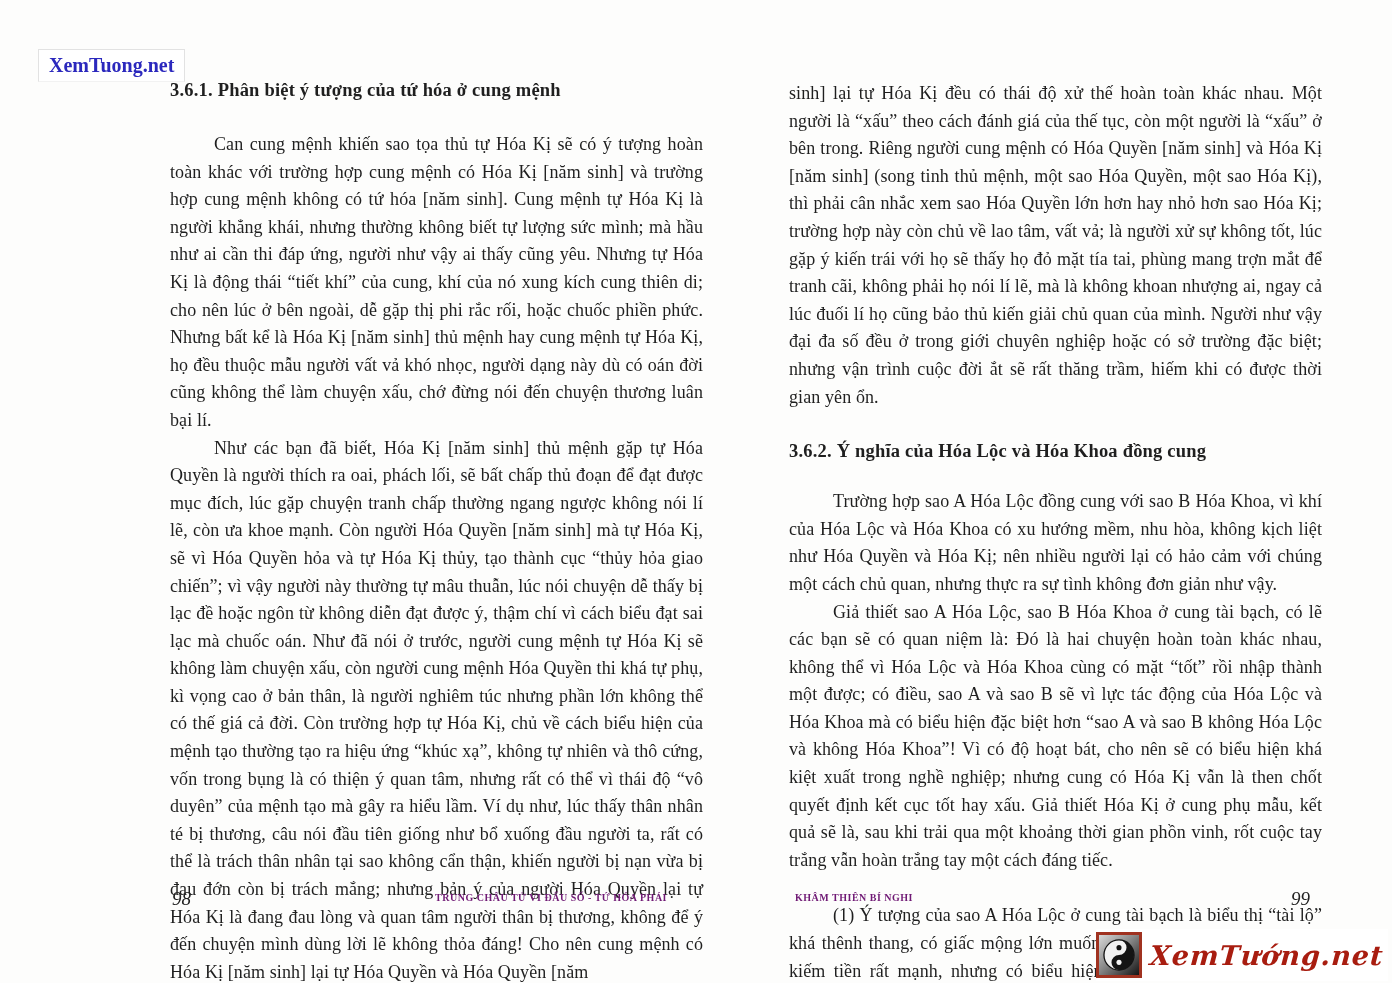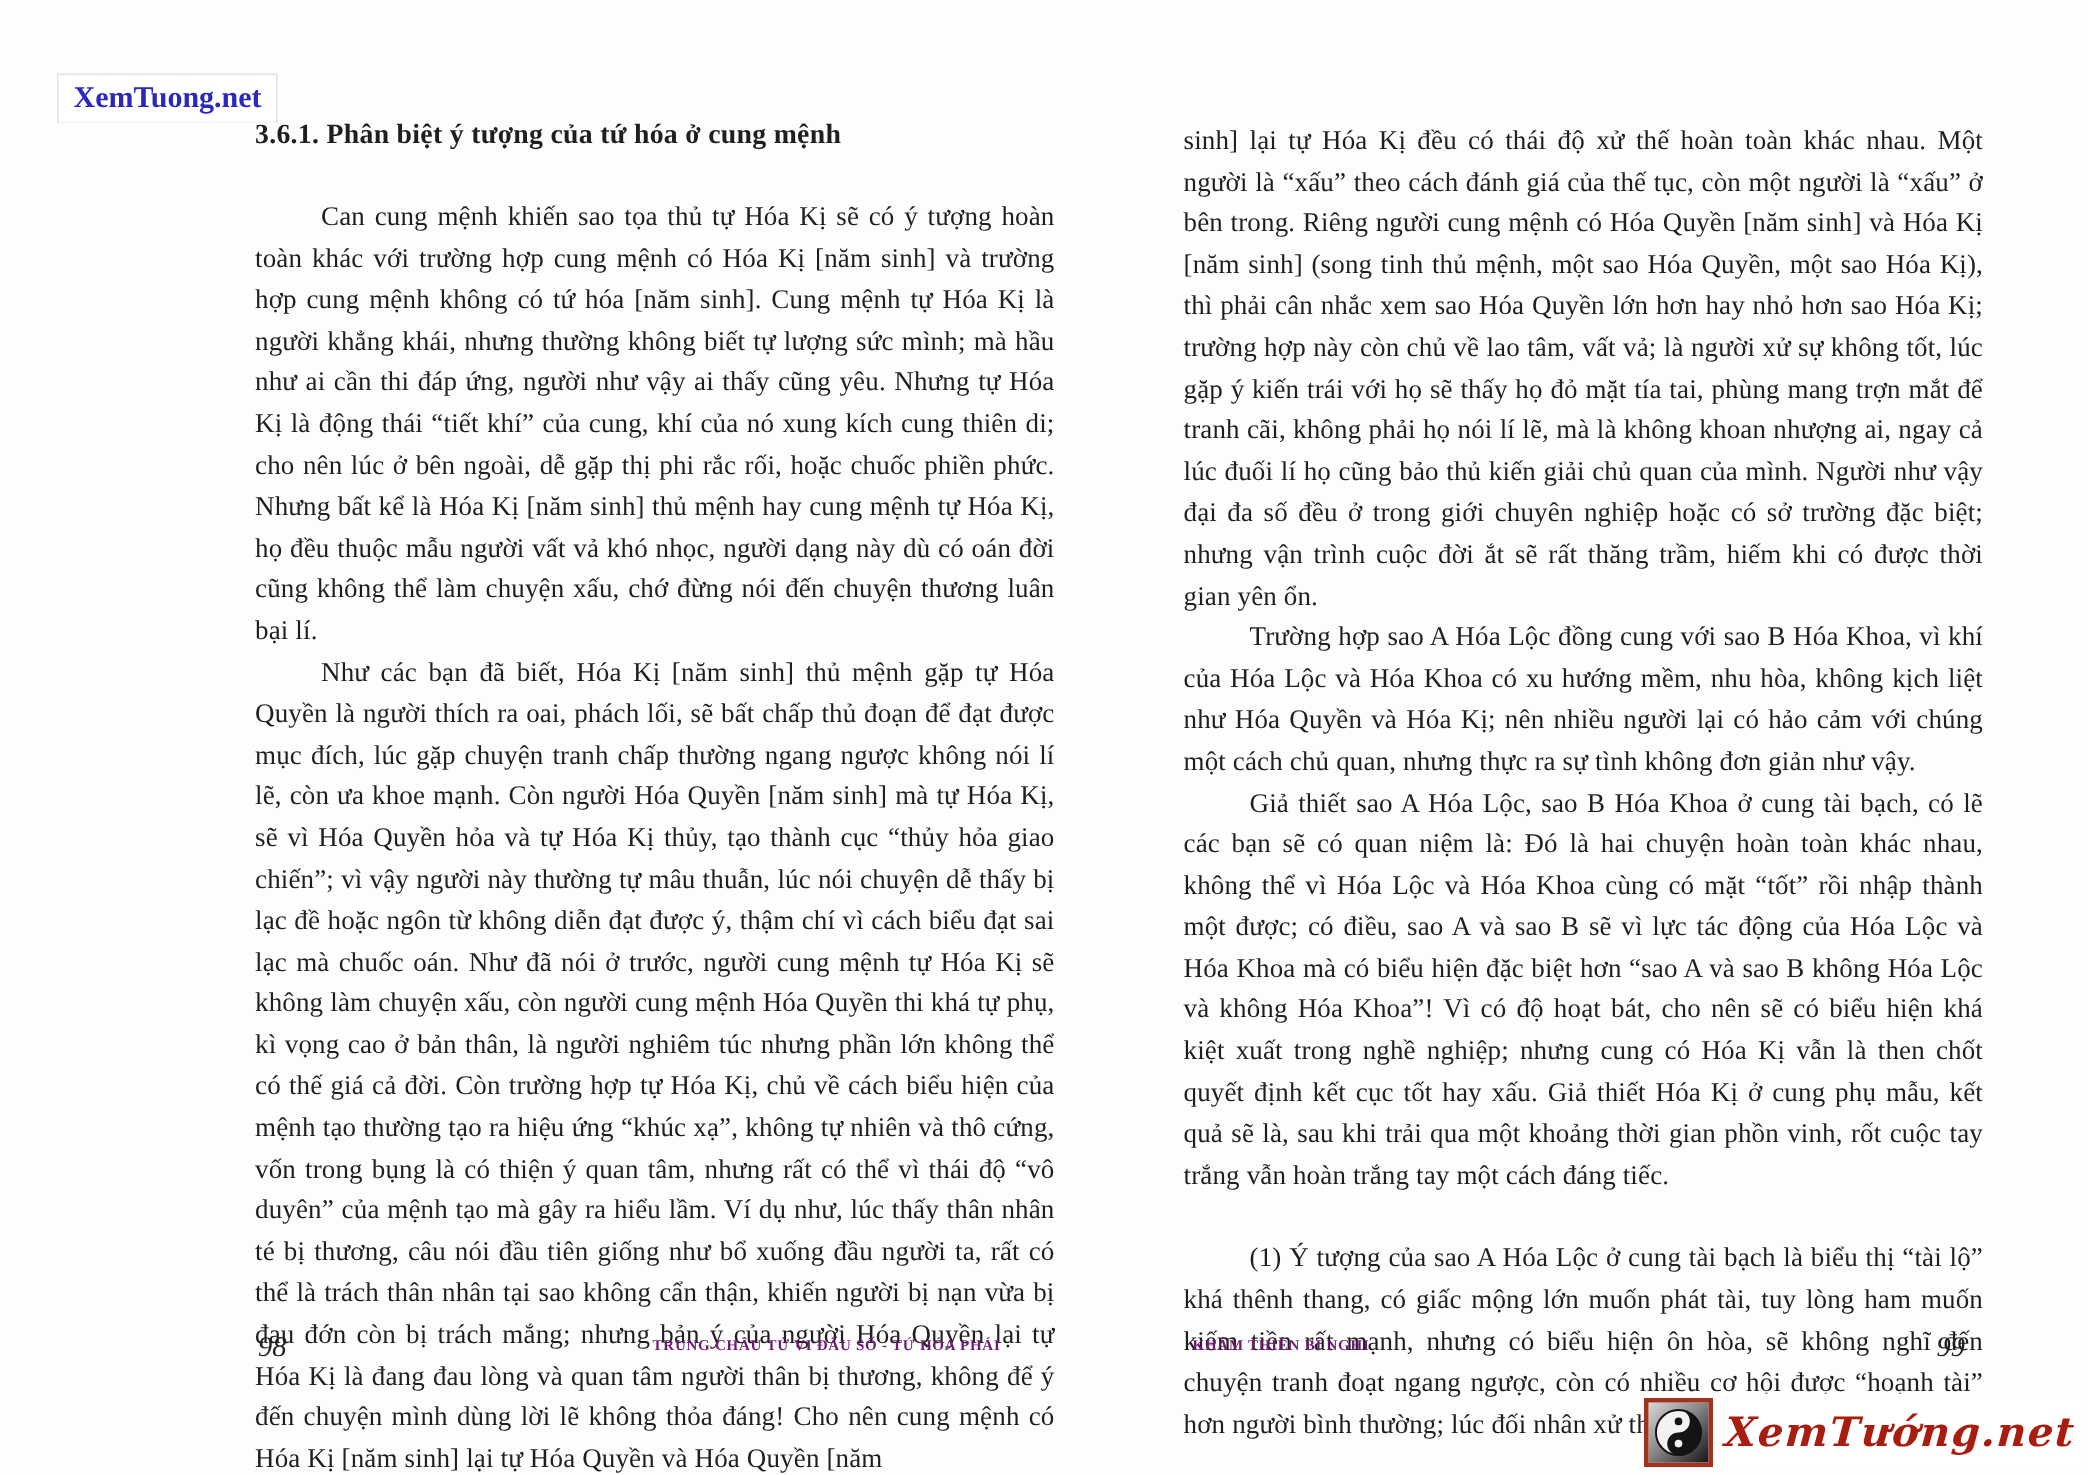--- a/index.html
+++ b/index.html
@@ -72,20 +72,21 @@
   <div class="watermark">XemTuong.net</div>
 
   <div class="col left">
     <h2 class="subsec">3.6.1. Phân biệt ý tượng của tứ hóa ở cung mệnh</h2>
     <p class="indent">Can cung mệnh khiến sao tọa thủ tự Hóa Kị sẽ có ý tượng hoàn toàn khác với trường hợp cung mệnh có Hóa Kị [năm sinh] và trường hợp cung mệnh không có tứ hóa [năm sinh]. Cung mệnh tự Hóa Kị là người khẳng khái, nhưng thường không biết tự lượng sức mình; mà hầu như ai cần thi đáp ứng, người như vậy ai thấy cũng yêu. Nhưng tự Hóa Kị là động thái “tiết khí” của cung, khí của nó xung kích cung thiên di; cho nên lúc ở bên ngoài, dễ gặp thị phi rắc rối, hoặc chuốc phiền phức. Nhưng bất kể là Hóa Kị [năm sinh] thủ mệnh hay cung mệnh tự Hóa Kị, họ đều thuộc mẫu người vất vả khó nhọc, người dạng này dù có oán đời cũng không thể làm chuyện xấu, chớ đừng nói đến chuyện thương luân bại lí.</p>
     <p class="indent">Như các bạn đã biết, Hóa Kị [năm sinh] thủ mệnh gặp tự Hóa Quyền là người thích ra oai, phách lối, sẽ bất chấp thủ đoạn để đạt được mục đích, lúc gặp chuyện tranh chấp thường ngang ngược không nói lí lẽ, còn ưa khoe mạnh. Còn người Hóa Quyền [năm sinh] mà tự Hóa Kị, sẽ vì Hóa Quyền hỏa và tự Hóa Kị thủy, tạo thành cục “thủy hỏa giao chiến”; vì vậy người này thường tự mâu thuẫn, lúc nói chuyện dễ thấy bị lạc đề hoặc ngôn từ không diễn đạt được ý, thậm chí vì cách biểu đạt sai lạc mà chuốc oán. Như đã nói ở trước, người cung mệnh tự Hóa Kị sẽ không làm chuyện xấu, còn người cung mệnh Hóa Quyền thi khá tự phụ, kì vọng cao ở bản thân, là người nghiêm túc nhưng phần lớn không thể có thế giá cả đời. Còn trường hợp tự Hóa Kị, chủ về cách biểu hiện của mệnh tạo thường tạo ra hiệu ứng “khúc xạ”, không tự nhiên và thô cứng, vốn trong bụng là có thiện ý quan tâm, nhưng rất có thể vì thái độ “vô duyên” của mệnh tạo mà gây ra hiểu lầm. Ví dụ như, lúc thấy thân nhân té bị thương, câu nói đầu tiên giống như bổ xuống đầu người ta, rất có thể là trách thân nhân tại sao không cẩn thận, khiến người bị nạn vừa bị đau đớn còn bị trách mắng; nhưng bản ý của người Hóa Quyền lại tự Hóa Kị là đang đau lòng và quan tâm người thân bị thương, không để ý đến chuyện mình dùng lời lẽ không thỏa đáng! Cho nên cung mệnh có Hóa Kị [năm sinh] lại tự Hóa Quyền và Hóa Quyền [năm</p>
   </div>
 
   <div class="col right">
     <p>sinh] lại tự Hóa Kị đều có thái độ xử thế hoàn toàn khác nhau. Một người là “xấu” theo cách đánh giá của thế tục, còn một người là “xấu” ở bên trong. Riêng người cung mệnh có Hóa Quyền [năm sinh] và Hóa Kị [năm sinh] (song tinh thủ mệnh, một sao Hóa Quyền, một sao Hóa Kị), thì phải cân nhắc xem sao Hóa Quyền lớn hơn hay nhỏ hơn sao Hóa Kị; trường hợp này còn chủ về lao tâm, vất vả; là người xử sự không tốt, lúc gặp ý kiến trái với họ sẽ thấy họ đỏ mặt tía tai, phùng mang trợn mắt để tranh cãi, không phải họ nói lí lẽ, mà là không khoan nhượng ai, ngay cả lúc đuối lí họ cũng bảo thủ kiến giải chủ quan của mình. Người như vậy đại đa số đều ở trong giới chuyên nghiệp hoặc có sở trường đặc biệt; nhưng vận trình cuộc đời ắt sẽ rất thăng trầm, hiếm khi có được thời gian yên ổn.</p>
+    <h2 class="subsec mid">3.6.2. Ý nghĩa của Hóa Lộc và Hóa Khoa đồng cung</h2>
     <p class="indent">Trường hợp sao A Hóa Lộc đồng cung với sao B Hóa Khoa, vì khí của Hóa Lộc và Hóa Khoa có xu hướng mềm, nhu hòa, không kịch liệt như Hóa Quyền và Hóa Kị; nên nhiều người lại có hảo cảm với chúng một cách chủ quan, nhưng thực ra sự tình không đơn giản như vậy.</p>
     <p class="indent">Giả thiết sao A Hóa Lộc, sao B Hóa Khoa ở cung tài bạch, có lẽ các bạn sẽ có quan niệm là: Đó là hai chuyện hoàn toàn khác nhau, không thể vì Hóa Lộc và Hóa Khoa cùng có mặt “tốt” rồi nhập thành một được; có điều, sao A và sao B sẽ vì lực tác động của Hóa Lộc và Hóa Khoa mà có biểu hiện đặc biệt hơn “sao A và sao B không Hóa Lộc và không Hóa Khoa”! Vì có độ hoạt bát, cho nên sẽ có biểu hiện khá kiệt xuất trong nghề nghiệp; nhưng cung có Hóa Kị vẫn là then chốt quyết định kết cục tốt hay xấu. Giả thiết Hóa Kị ở cung phụ mẫu, kết quả sẽ là, sau khi trải qua một khoảng thời gian phồn vinh, rốt cuộc tay trắng vẫn hoàn trắng tay một cách đáng tiếc.</p>
     <p class="indent gap-top">(1) Ý tượng của sao A Hóa Lộc ở cung tài bạch là biểu thị “tài lộ” khá thênh thang, có giấc mộng lớn muốn phát tài, tuy lòng ham muốn kiếm tiền rất mạnh, nhưng có biểu hiện ôn hòa, sẽ không nghĩ đến chuyện tranh đoạt ngang ngược, còn có nhiều cơ hội được “hoạnh tài” hơn người bình thường; lúc đối nhân xử thế, khá có tình</p>
   </div>
 
   <div class="footer left">
     <span class="pagenum l">98</span>
     <span class="running l">TRUNG CHÂU TỬ VI ĐẨU SỐ - TỨ HÓA PHÁI</span>
   </div>
   <div class="footer right">

